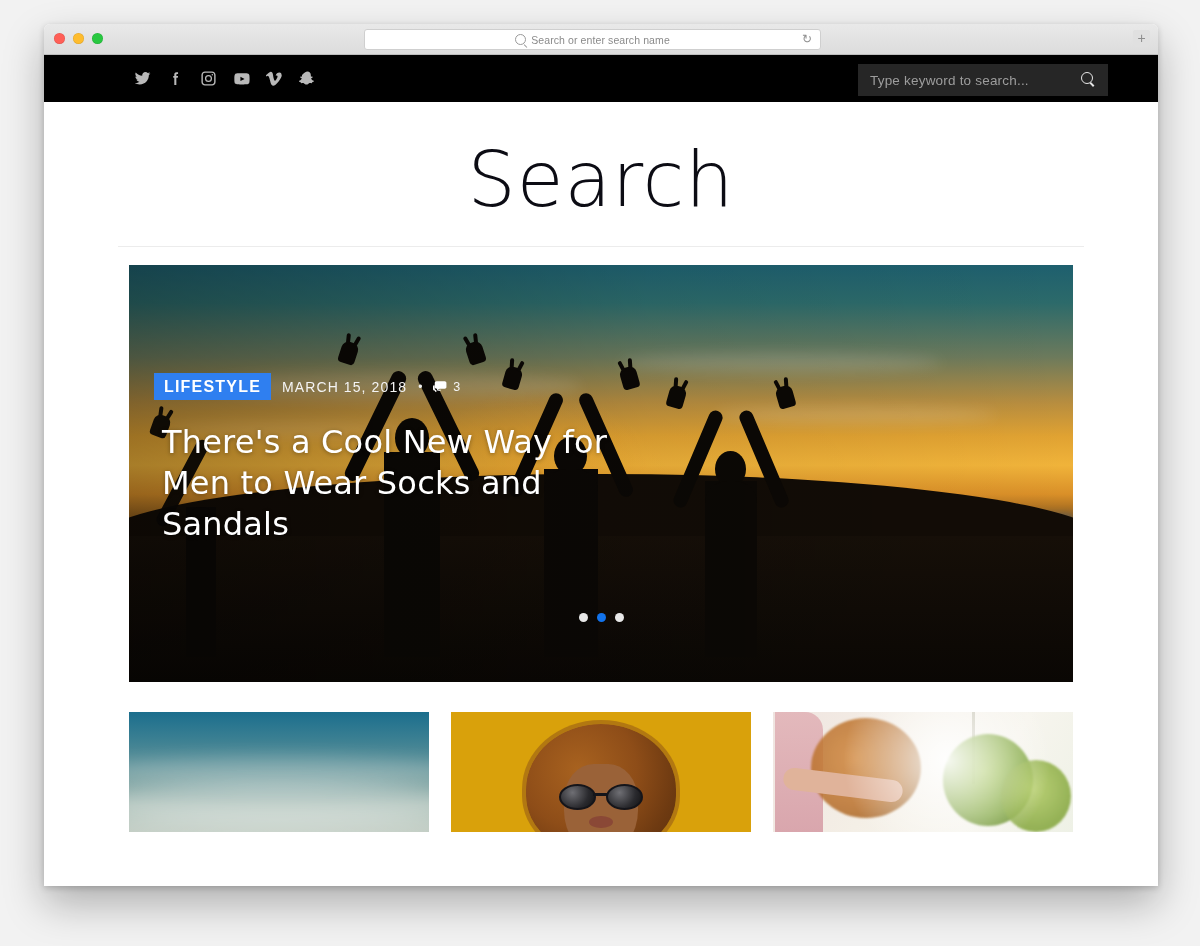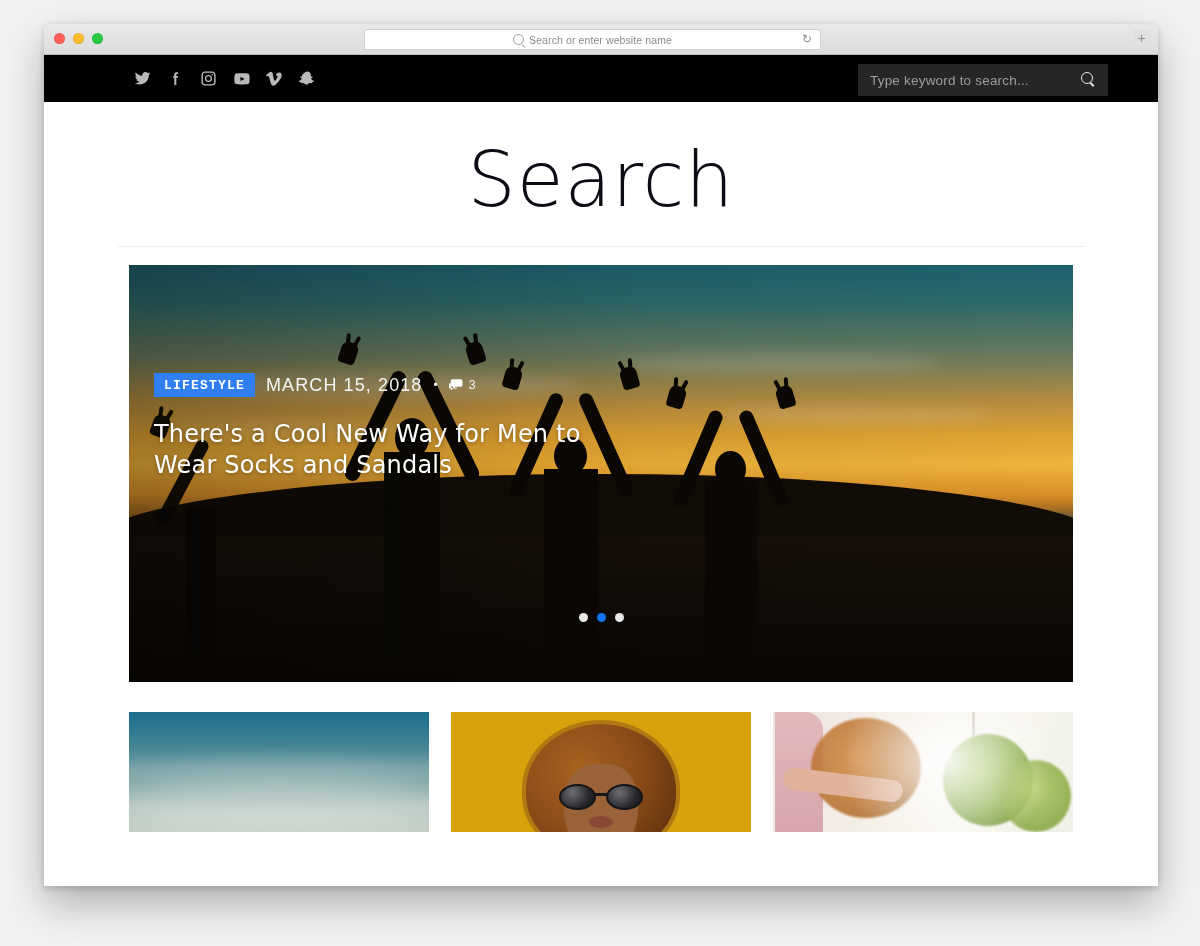--- a/index.html
+++ b/index.html
@@ -356,49 +356,48 @@
   }
   .hero-meta {
     display: flex;
     align-items: center;
     gap: 11px;
     margin-bottom: 22px;
   }
   .cat-badge {
     background: #2f7ff0;
     color: #fff;
-    font-size: 13px;
+    font-size: 16px;
     letter-spacing: 1.2px;
     padding: 5px 10px 4px 10px;
     text-transform: uppercase;
     font-weight: bold;
-    font-family: Liberation Mono, monospace;
   }
   .hero-date {
-    font-size: 18px;
+    font-size: 14px;
     letter-spacing: 1.1px;
     color: #f4f4f4;
     text-transform: uppercase;
   }
   .meta-sep { color: #eee; font-size: 12px; }
   .comment-count {
     display: flex;
     align-items: center;
     gap: 6px;
     font-size: 12.5px;
     color: #f4f4f4;
   }
   .comment-icon svg { display: block; fill: #ffffff; }
 
   .hero-title {
     font-family: "DejaVu Sans", sans-serif;
     font-weight: 400;
-    font-size: 24px;
+    font-size: 32px;
     line-height: 1.28;
-    margin: 0 0 14px 0;
+    margin: 0 0 14px 8px;
     color: #ffffff;
     letter-spacing: 0.2px;
     text-shadow: 0 1px 4px rgba(0,0,0,0.35);
   }
   .hero-excerpt {
     font-size: 14.5px;
     line-height: 2.0;
     color: #f0f0f0;
     margin: 0;
     max-width: 430px;
@@ -577,21 +576,21 @@
   <div class="browser-chrome">
     <div class="traffic-lights">
       <span class="dot-light dot-red"></span>
       <span class="dot-light dot-yellow"></span>
       <span class="dot-light dot-green"></span>
     </div>
 
     <div class="address-bar">
       <div class="address-inner">
         <span class="addr-search-icon"></span>
-        <span class="address-text">Search or enter website name</span>
+        <span class="address-text">Search or enter search name</span>
       </div>
       <span class="reload-icon">↻</span>
     </div>
 
     <div class="new-tab-button">+</div>
   </div>
 
   <div class="site">
 
     <div class="topbar">

